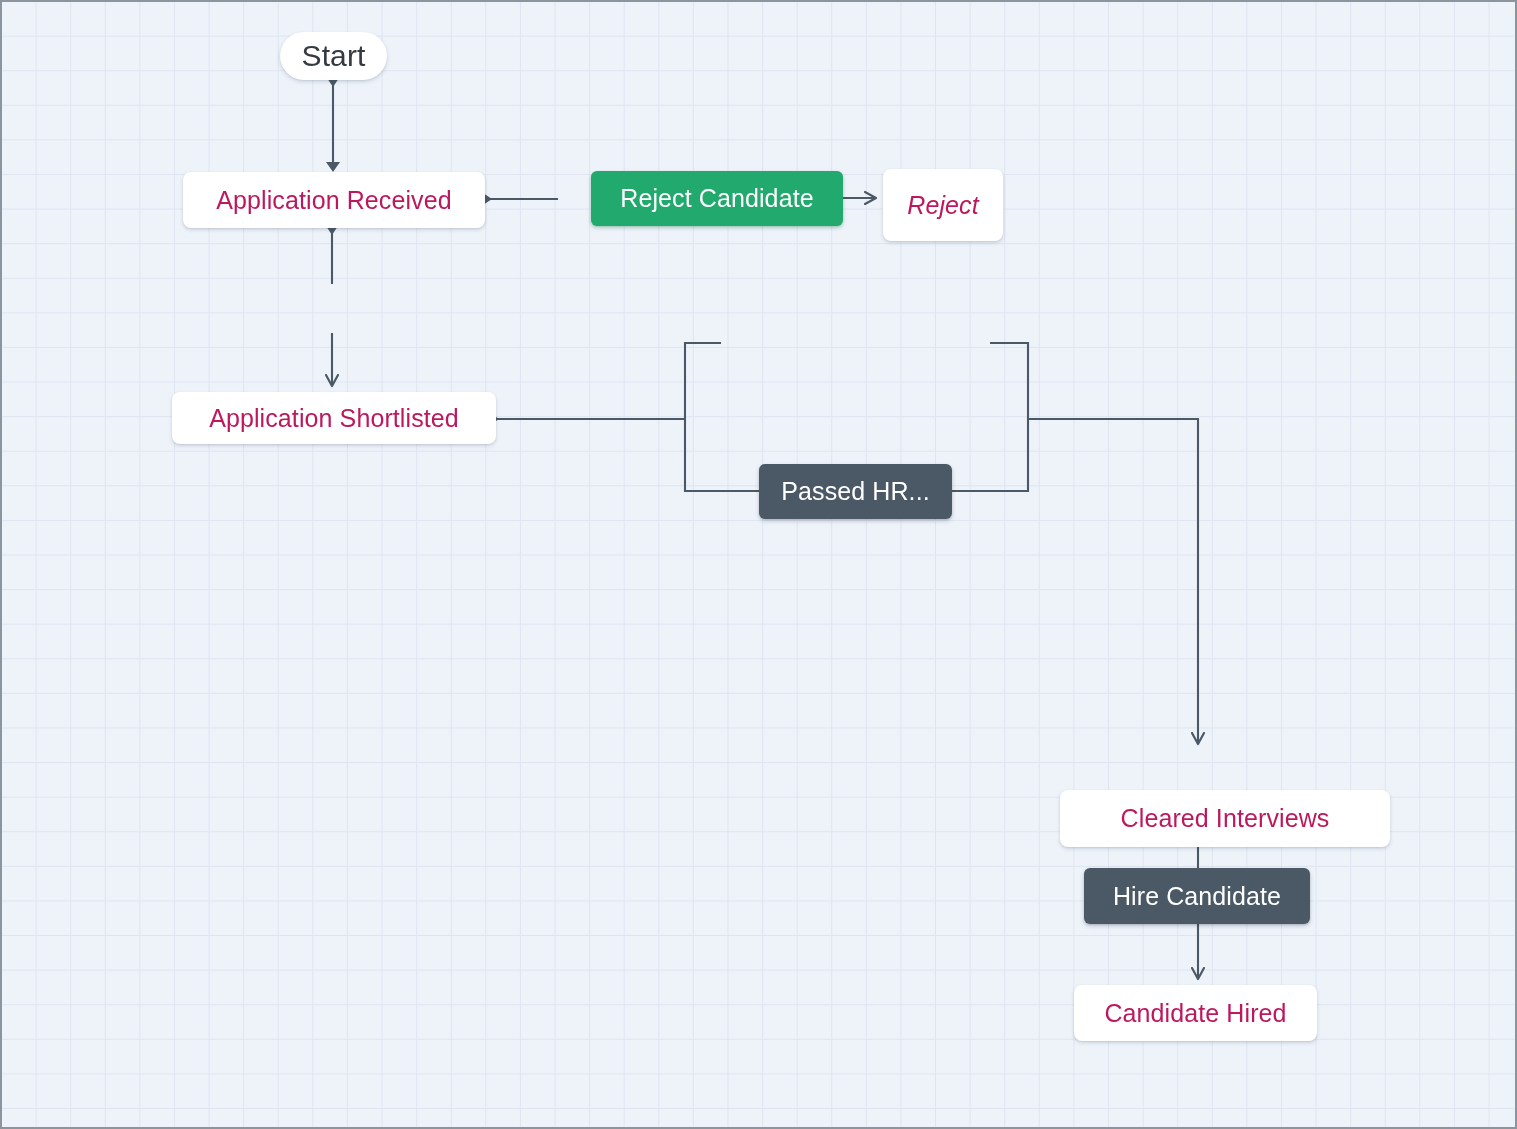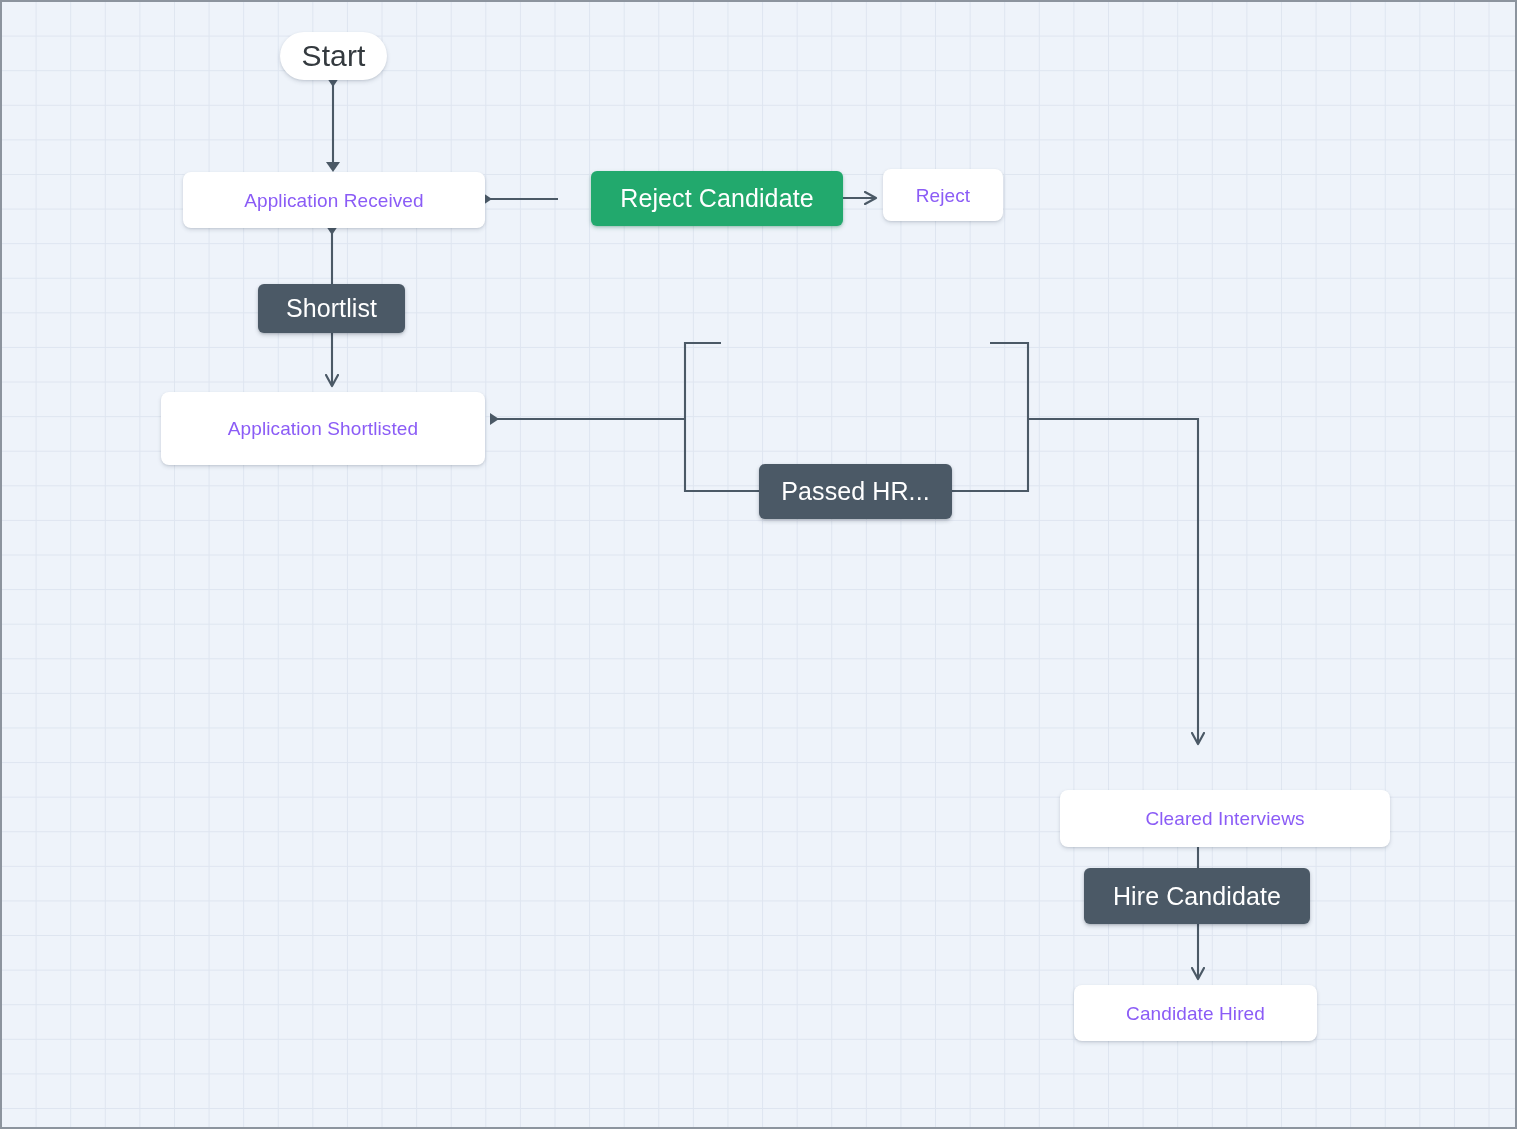--- a/index.html
+++ b/index.html
@@ -39,24 +39,24 @@
     align-items: center;
     justify-content: center;
     white-space: nowrap;
     line-height: 1;
     letter-spacing: 0.1px;
   }
 
   
   .node.state {
     background: #ffffff;
-    color: #8b5cf6;
+    color: #be185d;
     border-radius: 8px;
     box-shadow: 0 2px 4px rgba(40,55,80,0.14), 0 1px 2px rgba(40,55,80,0.10);
-    font-size: 19px;
+    font-size: 25px;
     padding: 0 24px;
   }
 
   
   .node.start {
     background: #ffffff;
     color: #343a3f;
     border-radius: 999px;
     box-shadow: 0 2px 4px rgba(40,55,80,0.14), 0 1px 2px rgba(40,55,80,0.10);
     font-size: 30px;
@@ -140,29 +140,26 @@
   </div>
 
   <div class="node state" style="left:181px; top:170px; width:302px; height:56px;">
     <span>Application Received</span>
   </div>
 
   <div class="node action-accent" style="left:556px; top:169px; width:252px; height:55px;">
     <span>Reject Candidate</span>
   </div>
 
-  <div class="node state" style="left:881px; top:167px; width:120px; height:52px;">
+  <div class="node state" style="left:881px; top:167px; width:120px; height:72px;font-style:italic;">
     <span>Reject</span>
   </div>
 
-  <div class="node action" style="left:256px; top:282px; width:147px; height:49px;">
-    <span>Shortlist</span>
-  </div>
 
-  <div class="node state" style="left:159px; top:390px; width:324px; height:73px;">
+  <div class="node state" style="left:170px; top:390px; width:324px; height:52px;">
     <span>Application Shortlisted</span>
   </div>
 
 
   <div class="node action" style="left:757px; top:462px; width:193px; height:55px;">
     <span>Passed HR...</span>
   </div>
 
   <div class="node state" style="left:1058px; top:748px; width:330px; height:57px;margin-top:40px;">
     <span>Cleared Interviews</span>

